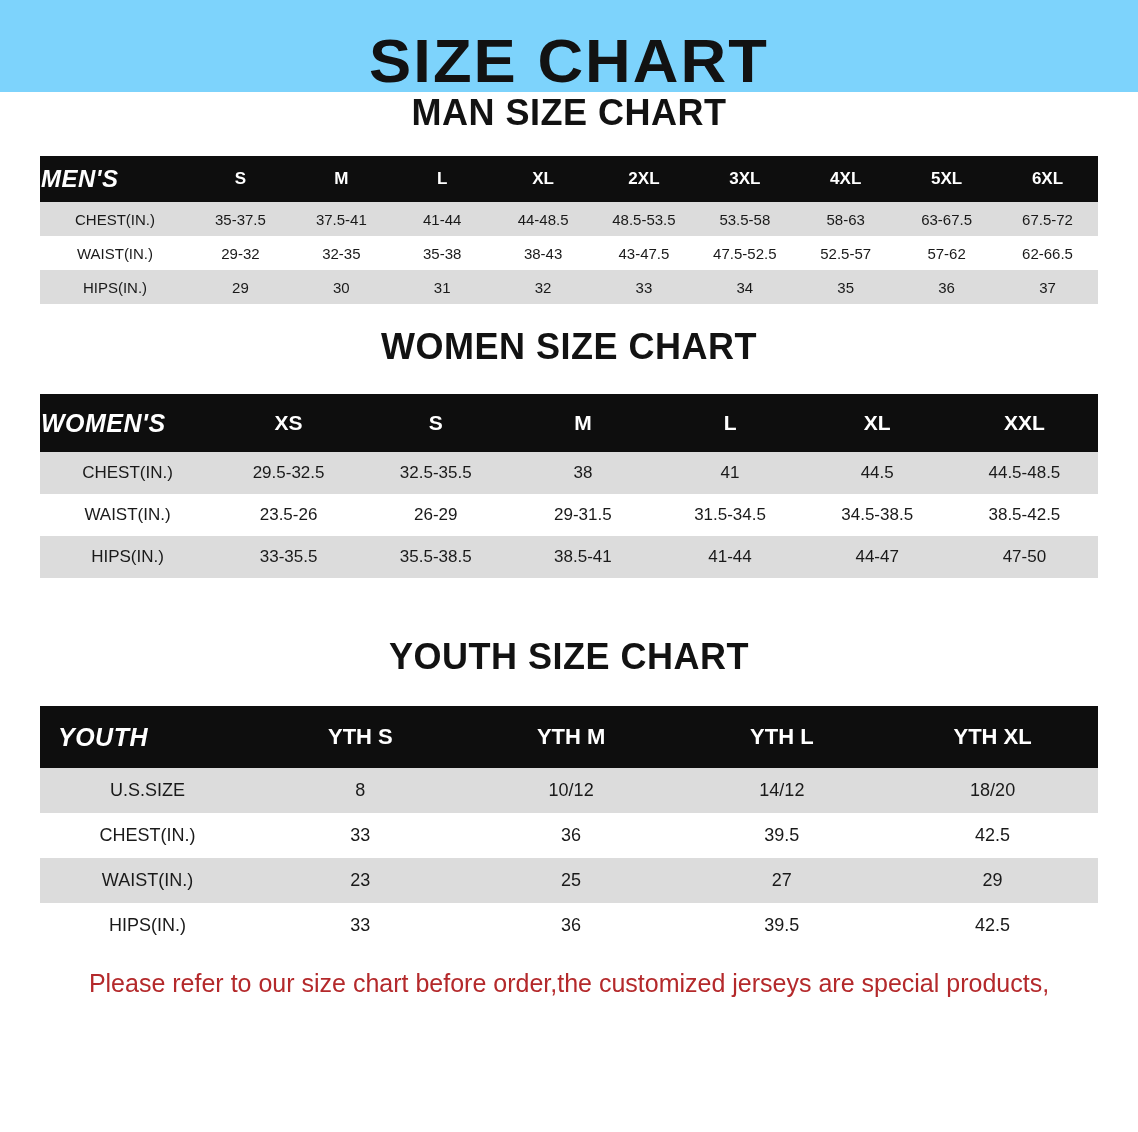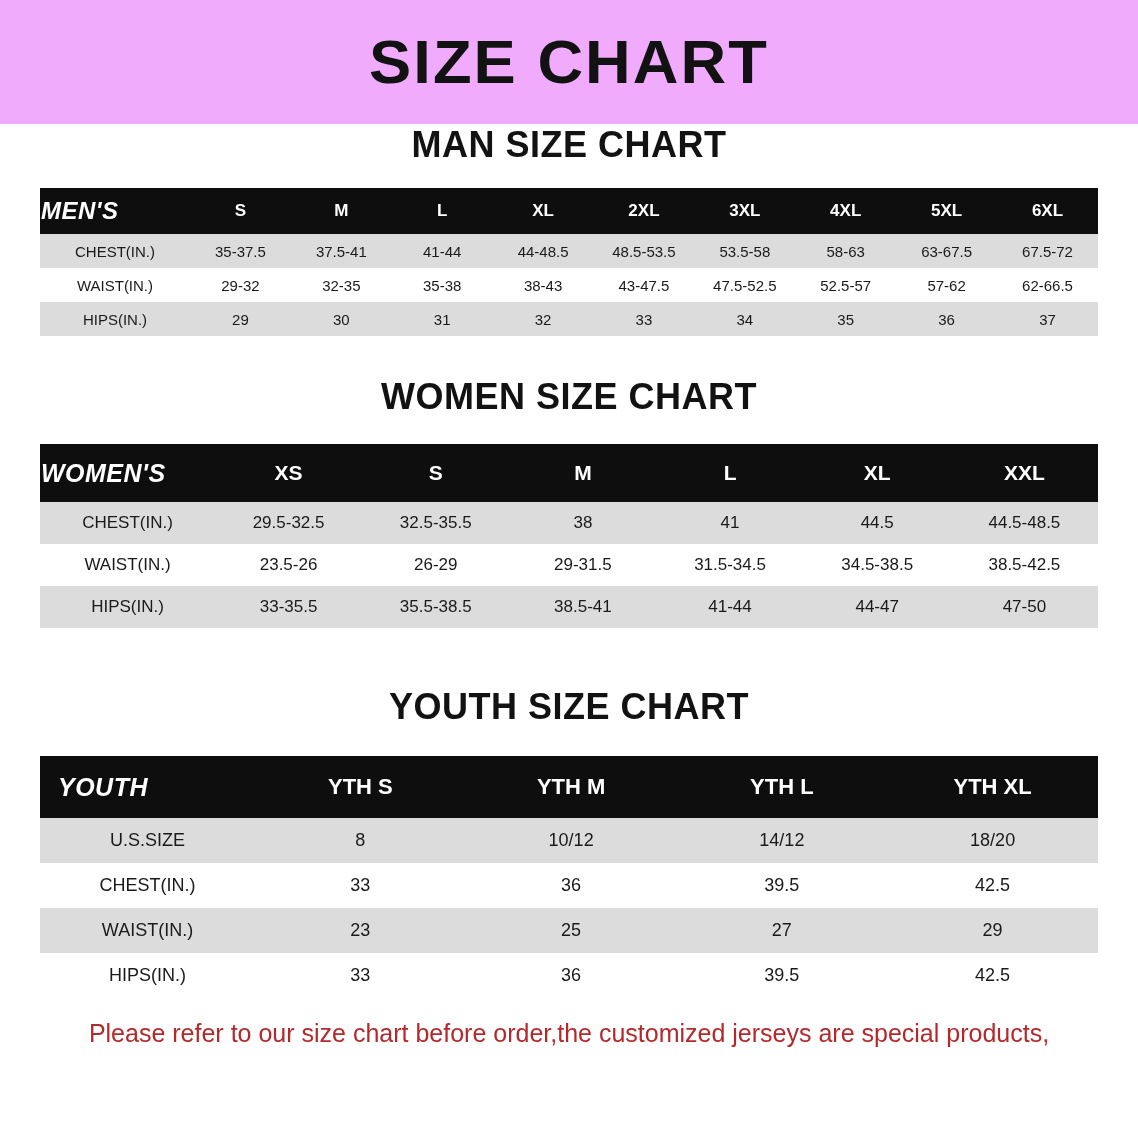--- a/index.html
+++ b/index.html
@@ -12,24 +12,24 @@
     width: 1138px;
     height: 1132px;
     font-family: "Liberation Sans", sans-serif;
     color: #111111;
     overflow: hidden;
   }
 
   
   .banner {
     width: 100%;
-    height: 124px;
-    background: #f0abfc;
+    height: 92px;
+    background: #7dd3fc;
     display: flex;
-    align-items: center;
+    align-items: flex-end;
     justify-content: center;
   }
   .banner-title {
     font-size: 62px;
     font-weight: 800;
     letter-spacing: 2px;
     color: #121212;
     font-family: "Liberation Sans", sans-serif;
     line-height: 1;
     transform: scaleX(1.02);
@@ -37,21 +37,21 @@
 
   
   .section-title {
     text-align: center;
     font-size: 36px;
     font-weight: 800;
     color: #121212;
     letter-spacing: 0.5px;
   }
   .st-man    { margin-bottom: 22px; }
-  .st-women  { margin-top: 40px; margin-bottom: 26px; }
+  .st-women  { margin-top: 22px; margin-bottom: 26px; }
   .st-youth  { margin-top: 58px; margin-bottom: 28px; }
 
   
   .table-wrap {
     margin: 0 40px;
   }
   table {
     width: 100%;
     border-collapse: collapse;
     table-layout: fixed;

